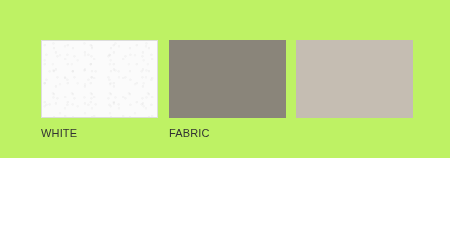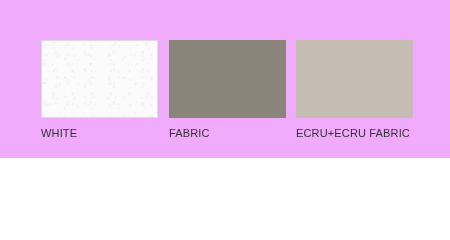--- a/index.html
+++ b/index.html
@@ -66,30 +66,29 @@
     font-size: 11px;
     line-height: 13px;
     letter-spacing: 0.15px;
     color: #333333;
     white-space: nowrap;
   }
 </style>
 </head>
 <body>
 
-<div id="swatch-board" style="background: #f0abfc;">
+<div id="swatch-board" style="background: #bef264;">
 
   <div class="swatch-item pos-0">
     <div class="swatch-chip textured" style="background-color: rgb(251, 251, 251); border: 1px solid rgb(221, 221, 221);"></div>
     <div class="swatch-label" style="color: rgb(51, 51, 51);">WHITE</div>
   </div>
 
   <div class="swatch-item pos-1">
     <div class="swatch-chip" style="background-color: rgb(138, 133, 122); border: none;"></div>
     <div class="swatch-label" style="color: rgb(51, 51, 51);">FABRIC</div>
   </div>
 
   <div class="swatch-item pos-2">
     <div class="swatch-chip" style="background-color: rgb(197, 189, 178); border: none;"></div>
-    <div class="swatch-label" style="color: rgb(51, 51, 51);">ECRU+ECRU FABRIC</div>
   </div>
 
 </div>
 
 </body></html>

